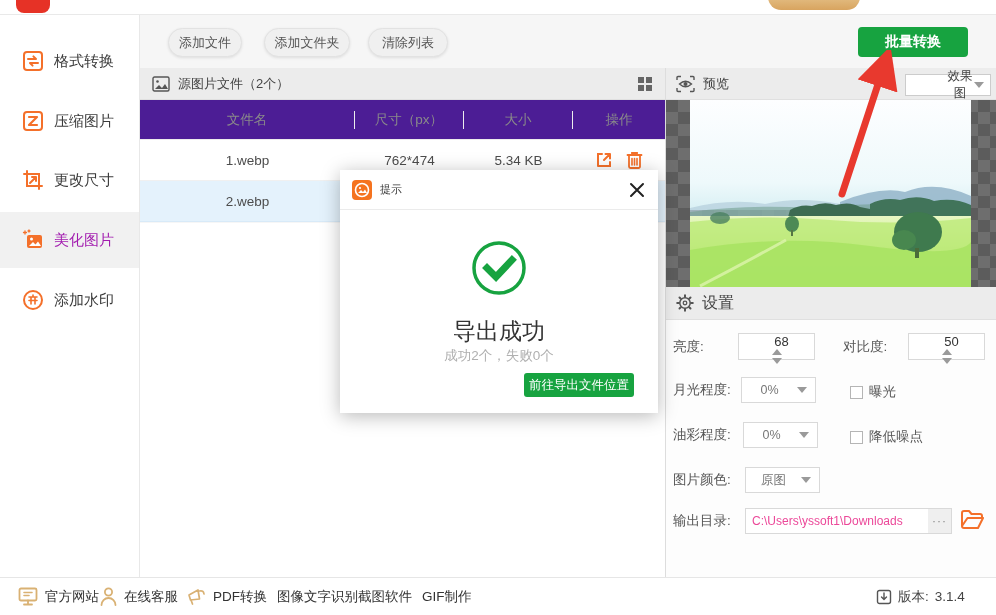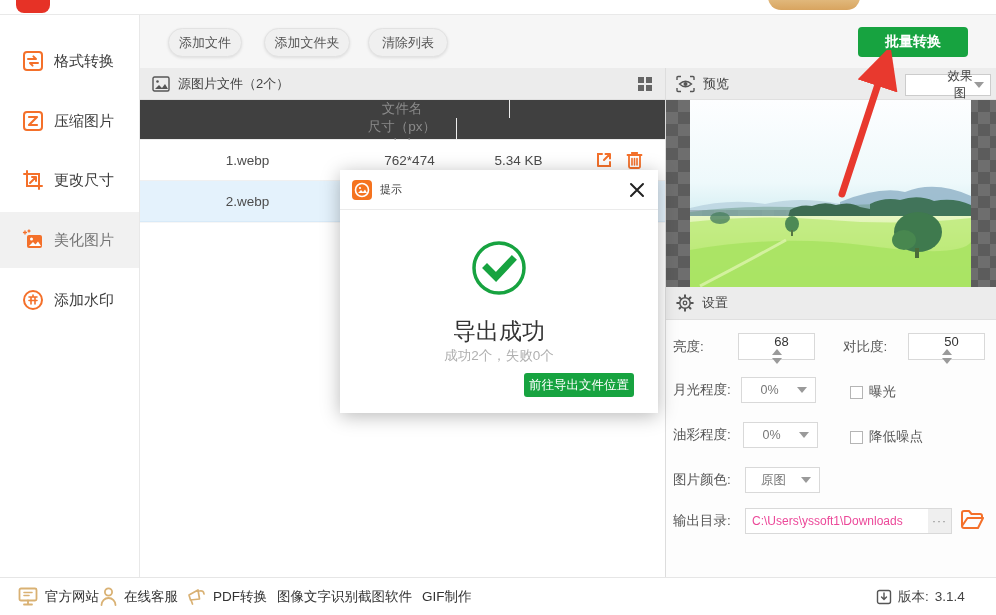--- a/index.html
+++ b/index.html
@@ -12,41 +12,41 @@
   .logo { left:16px; top:-11px; width:34px; height:24px; border-radius:8px; background:#e63226; }
   .vip-pill { left:768px; top:-16px; width:92px; height:26px; border-radius:13px;
               background:linear-gradient(180deg,#eed7a8,#d8a45f); }
 
   
   .sidebar { left:0; top:15px; width:140px; height:562px; background:#fff; border-right:1px solid #e8e8e8; }
   .side-item { position:absolute; left:0; width:139px; height:56px; display:flex; align-items:center;
                padding-left:22px; gap:10px; cursor:pointer; }
   .side-item .lbl { font-size:15px; color:#3a3a3a; }
   .side-item.active { background:#f1f1f1; }
-  .side-item.active .lbl { color:#737373; }
+  .side-item.active .lbl { color:#a21caf; }
   .sicon { width:22px; height:22px; flex:0 0 22px; }
 
   
   .main-bg { left:140px; top:15px; width:856px; height:562px; background:#f6f6f6; }
 
   
   .pill-btn { position:absolute; top:28px; height:29px; border-radius:15px; background:#f0f0f0;
               border:1px solid #e2e2e2; box-shadow:0 1px 3px rgba(0,0,0,.10); color:#555;
               font-size:13px; display:flex; align-items:center; justify-content:center; cursor:pointer; }
   .convert-btn { left:858px; top:27px; width:110px; height:30px; background:#17a340; color:#fff;
                  border-radius:4px; font-size:14px; font-weight:bold; display:flex; align-items:center;
                  justify-content:center; cursor:pointer; }
 
   
   .panel-hdr { background:#ececec; border-bottom:1px solid #e0e0e0; display:flex; align-items:center; }
   .lp-hdr { left:140px; top:68px; width:525px; height:32px; padding:0 12px; gap:8px; }
   .lp-hdr .t { font-size:13px; color:#444; }
   .grid-ic { margin-left:auto; }
-  .thead { left:140px; top:100px; width:525px; height:40px; background:#404040; border-bottom:1px solid #ececec;
-           display:flex; align-items:center;flex-direction:column; }
+  .thead { left:140px; top:100px; width:525px; height:40px; background:#4c1d95; border-bottom:1px solid #ececec;
+           display:flex; align-items:center; }
   .thead .col { font-size:13.5px; color:#8a8a8a; text-align:center; border-right:1px solid #ededed; }
   .thead .col:last-child { border-right:none; }
   .c1{width:215px;} .c2{width:109px;} .c3{width:109px;} .c4{width:92px;}
   .trow { position:absolute; left:140px; width:525px; height:41px; display:flex; align-items:center;
           background:#fff; border-bottom:1px solid #f0f0f0; cursor:pointer; }
   .trow .cell { font-size:13.5px; color:#4c4c4c; text-align:center; }
   .trow.sel { background:#e4f2fc; border-bottom:1px solid #d8eaf8; }
   .ops { display:flex; justify-content:center; gap:13px; align-items:center; }
   .tbody-rest { left:140px; top:223px; width:525px; height:354px; background:#fff; }
 
@@ -58,21 +58,21 @@
              border:1px solid #ccc; display:flex; align-items:center; cursor:pointer; }
   .mode-dd .v { flex:1; text-align:center; font-size:12.5px; color:#444;margin-left:40px; }
   .preview-wrap { left:666px; top:100px; width:330px; height:187px;
       background-color:#5c5c5c;
       background-image:linear-gradient(45deg,#6e6e6e 25%,transparent 25%,transparent 75%,#6e6e6e 75%),
                        linear-gradient(45deg,#6e6e6e 25%,transparent 25%,transparent 75%,#6e6e6e 75%);
       background-size:24px 24px; background-position:0 0,12px 12px; }
   .photo { position:absolute; left:24px; top:0; width:281px; height:187px; }
 
   .set-hdr { left:666px; top:287px; width:330px; height:33px; padding:0 10px; gap:8px; }
-  .set-hdr .t { font-size:13px; color:#444; }
+  .set-hdr .t { font-size:16px; color:#444; }
   .set-area { left:666px; top:320px; width:330px; height:257px; background:#fdfdfd; }
   .slabel { position:absolute; font-size:13.5px; color:#555; line-height:26px; }
   .spinner { position:absolute; height:27px; width:77px; background:#fff; border:1px solid #d9d9d9;
              display:flex; align-items:center; cursor:text;flex-direction:column; }
   .spinner .val { flex:1; padding-left:10px; font-size:13px; color:#333; }
   .spin-arrows { width:22px; height:100%; display:flex; flex-direction:column; align-items:center;
                  justify-content:center; gap:3px; cursor:pointer; }
   .tri-up { width:0; height:0; border-left:5px solid transparent; border-right:5px solid transparent;
             border-bottom:6px solid #9a9a9a; }
   .tri-dn { width:0; height:0; border-left:5px solid transparent; border-right:5px solid transparent;

